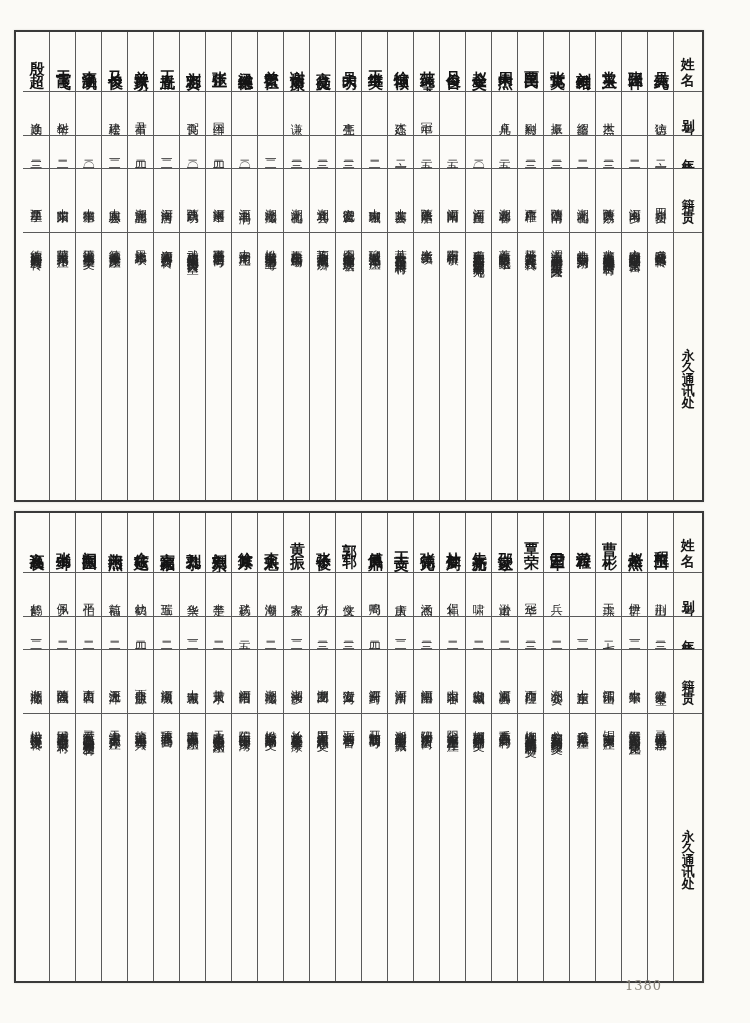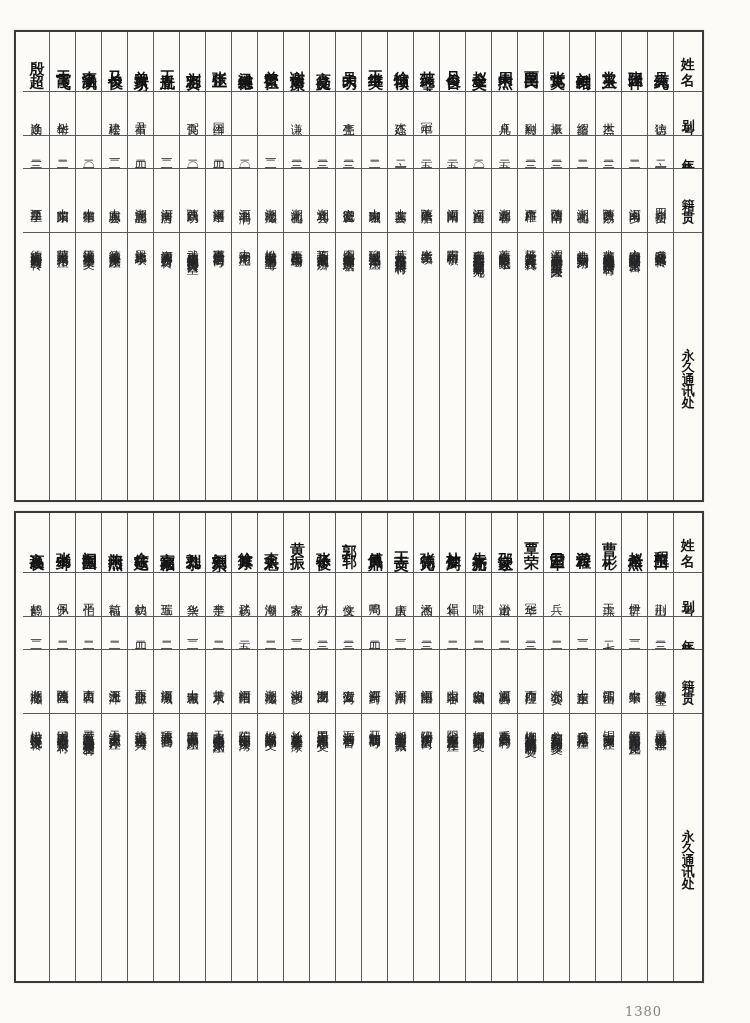--- a/index.html
+++ b/index.html
@@ -64,21 +64,21 @@
   }
   .col.header .cell { font-weight: bold; color: #161616; }
   .col.header .cell.name   { letter-spacing: 16px; font-size: 14px; }
   .col.header .cell.alias  { letter-spacing: 5px; font-size: 13px; }
   .col.header .cell.age    { letter-spacing: 3px; font-size: 13px; }
   .col.header .cell.native { letter-spacing: 12px; font-size: 13px; }
   .col.header .cell.address{ justify-content: center; letter-spacing: 12px; font-size: 13px; padding-top: 0; }
   .page-number {
     position: absolute;
     right: 88px;
-    bottom: 4px;
+    bottom: 30px;
     font-size: 13px;
     color: #8a857c;
     letter-spacing: 1px;
     font-family: "DejaVu Serif", serif;
   }
 </style>
 </head>
 <body>
 
 <div class="page">

